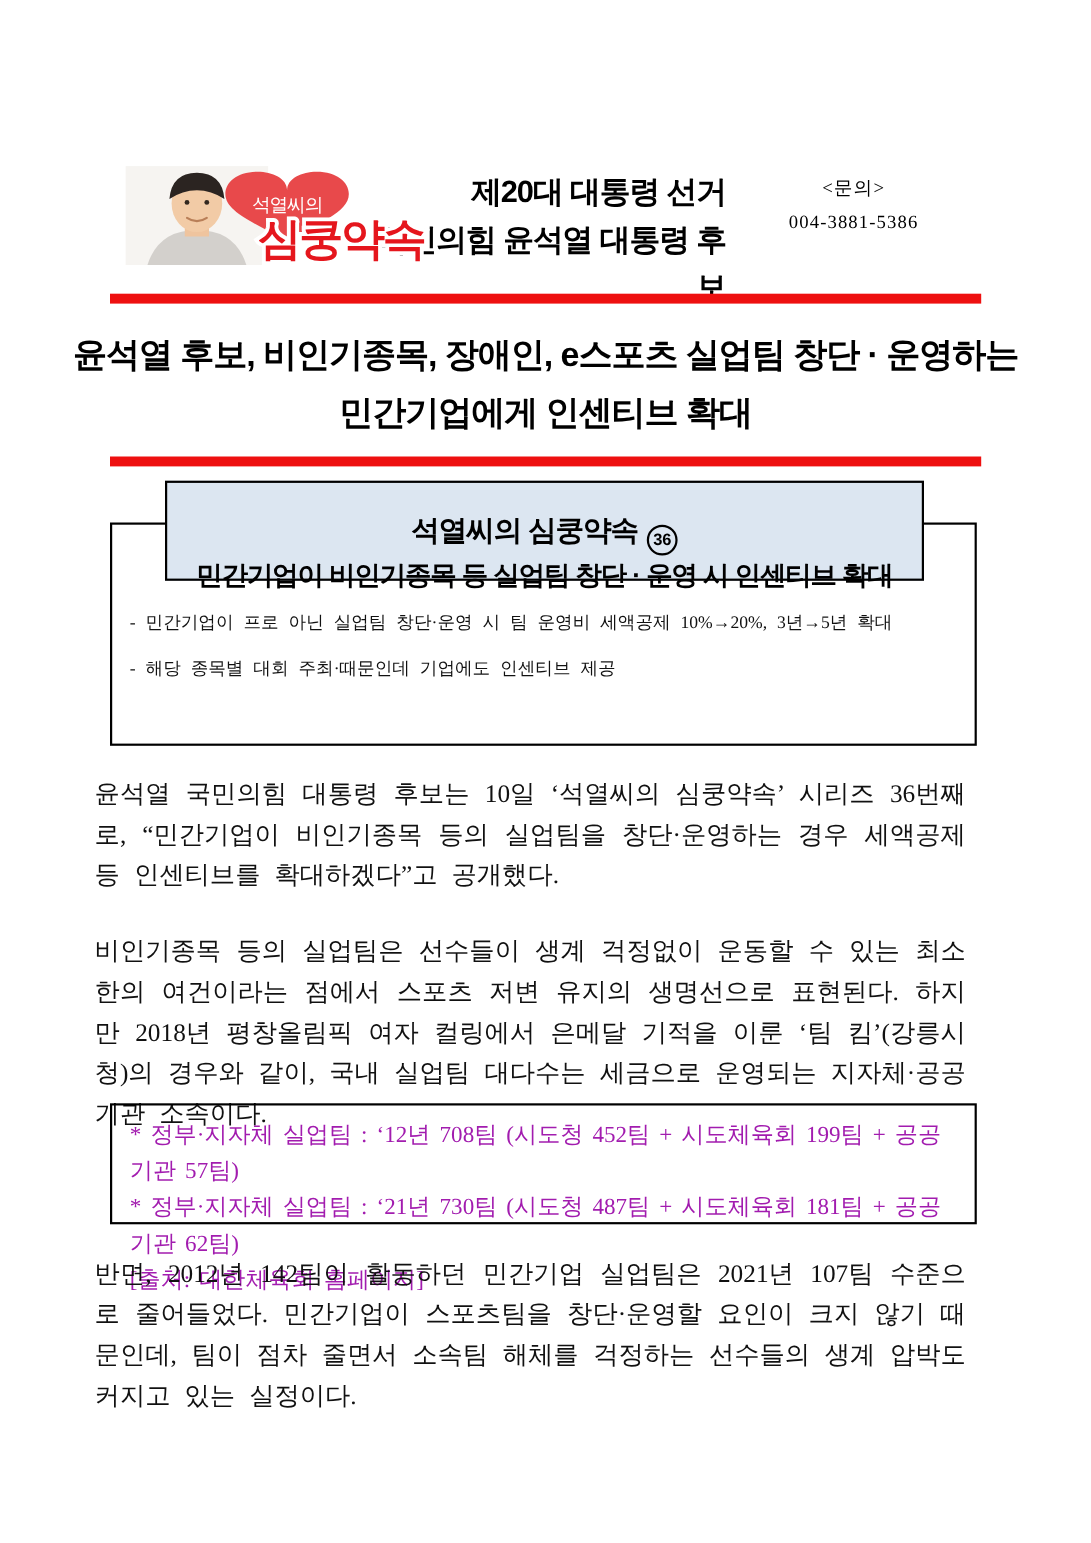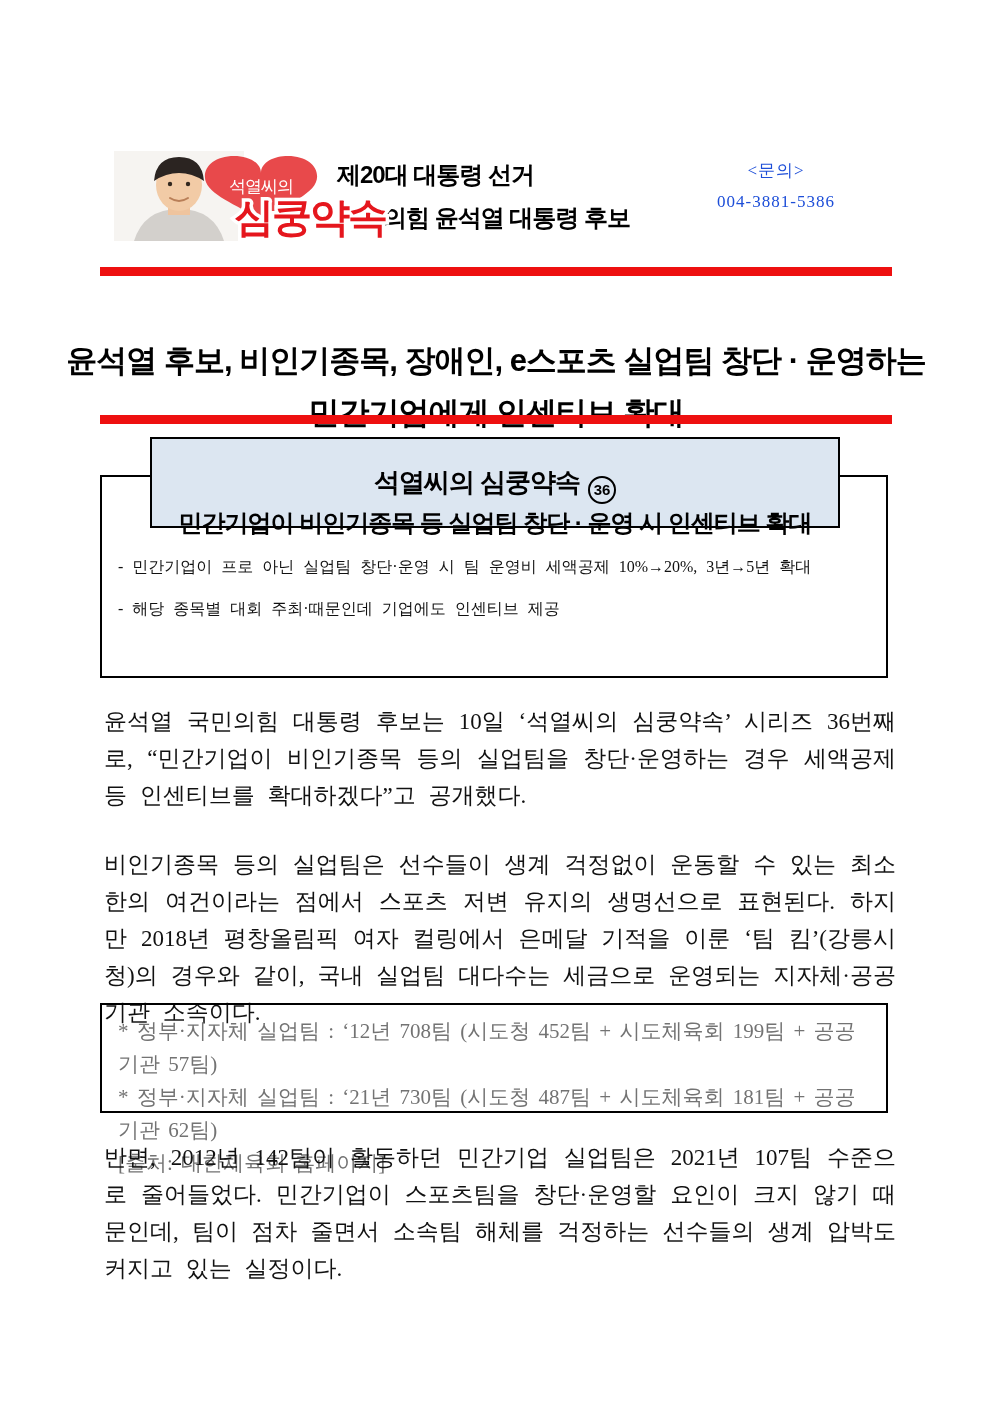--- a/index.html
+++ b/index.html
@@ -16,39 +16,39 @@
   .logo-photo { position:absolute; left:14px; top:6px; width:130px; height:90px; }
   .logo-heart { position:absolute; left:100px; top:6px; width:122px; height:72px; }
   .logo-heart-label {
     position:absolute; left:100px; top:30px; width:122px; text-align:center;
     color:#ffffff; font-family:"Liberation Sans","DejaVu Sans",sans-serif;
     font-weight:normal; font-size:17px; letter-spacing:-1px;
   }
   .logo-wordmark { position:absolute; left:90px; top:44px; width:240px; height:56px; }
 
   .header-titles {
-    flex:1; text-align:left; padding-top:8px;
+    flex:1; text-align:right; padding-top:8px;
     font-family:"Liberation Sans","DejaVu Sans",sans-serif;
-    font-weight:bold; font-size:24px; line-height:43px; letter-spacing:-1px; color:#000;
+    font-weight:bold; font-size:28px; line-height:43px; letter-spacing:-1px; color:#000;
   }
   .header-contact {
     width:232px; flex:0 0 auto; text-align:center; padding-top:10px;
     color:#6e6e6e; font-size:17px; line-height:31px; letter-spacing:1px;
   }
 
   
   .red-bar { position:absolute; left:100px; width:792px; height:9px; }
   .red-bar-1 { top:267px; }
   .red-bar-2 { top:415px; }
 
   
   .headline {
     position:absolute; left:50px; top:297px; width:892px; text-align:center;
     font-family:"Liberation Sans","DejaVu Sans",sans-serif;
-    font-weight:bold; font-size:31px; line-height:52px; letter-spacing:-1px; color:#000;margin-top:38px;
+    font-weight:bold; font-size:31px; line-height:52px; letter-spacing:-1px; color:#000;
   }
 
   
   .pledge-outer {
     position:absolute; left:100px; top:475px; width:788px; height:203px;
     border:2px solid #000; background:#fff;
   }
   .pledge-blue {
     position:absolute; left:150px; top:437px; width:690px; height:91px;
     border:2px solid #000; text-align:center; z-index:2; padding-top:23px;
@@ -63,32 +63,32 @@
     line-height:1; letter-spacing:0;
   }
   .pledge-bullets {
     position:absolute; left:118px; top:547px; width:756px; z-index:3;
     font-size:16px; line-height:39px; word-spacing:5px; color:#111;
   }
   .bullet { padding-left:28px; text-indent:-28px; text-align:justify; margin-bottom:3px; }
 
   
   .para {
-    position:absolute; left:104px; width:792px; text-align:justify;
+    position:absolute; left:86px; width:792px; text-align:justify;
     font-size:23px; line-height:37px; word-spacing:7px; color:#111;
   }
   .para-1 { top:703px; }
   .para-2 { top:846px; }
   .para-3 { top:1139px; }
 
   
   .ref-box {
     position:absolute; left:100px; top:1003px; width:788px; height:110px;
     border:2px solid #000; padding:10px 16px 0 16px;
-    font-size:21px; line-height:33px; word-spacing:3px; color:#737373;
+    font-size:21px; line-height:33px; word-spacing:3px; color:#a21caf;
   }
   .ref-source { }
 </style>
 </head>
 <body>
 
 <div class="page">
 
   <div class="header">
 
@@ -110,21 +110,21 @@
       <svg class="logo-wordmark" viewBox="0 0 240 56">
         <text x="120" y="42" text-anchor="middle" font-family="Liberation Sans, DejaVu Sans, sans-serif" font-size="40" font-weight="bold" fill="#e5161d" stroke="#ffffff" stroke-width="7" paint-order="stroke" letter-spacing="-2">심쿵약속</text>
       </svg>
     </div>
 
     <div class="header-titles">
       <div>제20대 대통령 선거</div>
       <div>국민의힘 윤석열 대통령 후보</div>
     </div>
 
-    <div class="header-contact" style="color: #1d4ed8;">
+    <div class="header-contact" style="color: #000000;">
       <div>&lt;문의&gt;</div>
       <div>004-3881-5386</div>
     </div>
   </div>
 
   <div class="red-bar red-bar-1" style="background: rgb(238, 16, 16);"></div>
 
   <div class="headline">
     <div>윤석열 후보, 비인기종목, 장애인, e스포츠 실업팀 창단 · 운영하는</div>
     <div>민간기업에게 인센티브 확대</div>

